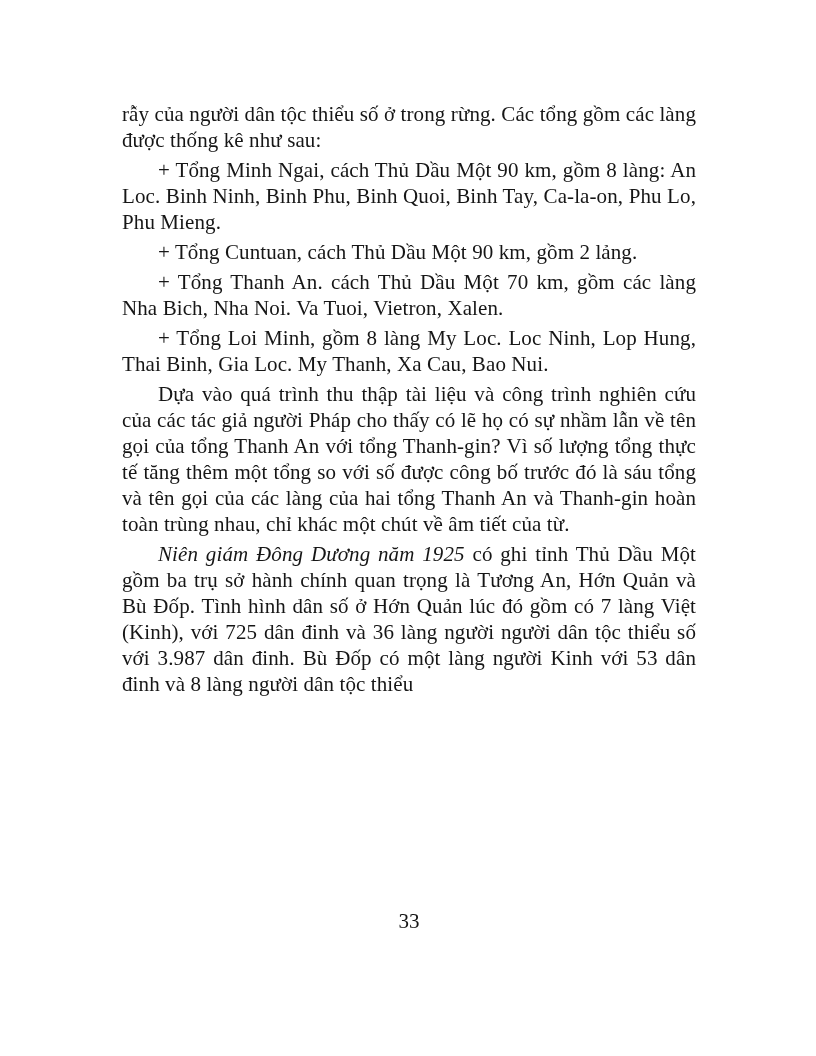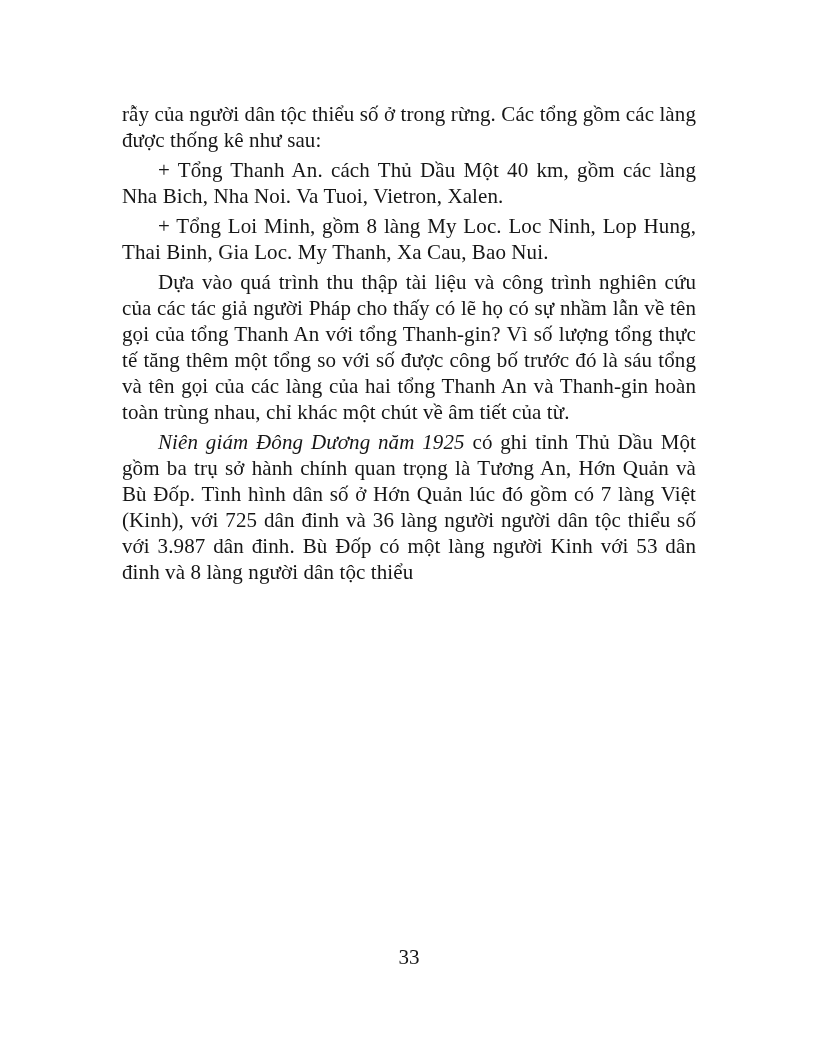--- a/index.html
+++ b/index.html
@@ -33,32 +33,34 @@
     margin: 0 0 4px 0;
   }
   .text-block p.indent {
     text-indent: 36px;
   }
   .text-block em {
   }
   .page-number {
     position: absolute;
     left: 122px;
-    top: 944px;
+    top: 908px;
     width: 574px;
     text-align: center;
     font-size: 21px;
     line-height: 26px;
   }
 </style>
 </head>
 <body>
 
 <div class="page">
   <div class="text-block">
       <p><span>rẫy của người dân tộc thiểu số ở trong rừng. Các tổng gồm các làng được thống kê như sau:</span></p>
-      <p class="indent"><span>+ Tổng Thanh An. cách Thủ Dầu Một 40 km, gồm các làng Nha Bich, Nha Noi. Va Tuoi, Vietron, Xalen.</span></p>
+      <p class="indent"><span>+ Tổng Minh Ngai, cách Thủ Dầu Một 90 km, gồm 8 làng: An Loc. Binh Ninh, Binh Phu, Binh Quoi, Binh Tay, Ca-la-on, Phu Lo, Phu Mieng.</span></p>
+      <p class="indent"><span>+ Tổng Cuntuan, cách Thủ Dầu Một 90 km, gồm 2 lảng.</span></p>
+      <p class="indent"><span>+ Tổng Thanh An. cách Thủ Dầu Một 70 km, gồm các làng Nha Bich, Nha Noi. Va Tuoi, Vietron, Xalen.</span></p>
       <p class="indent"><span>+ Tổng Loi Minh, gồm 8 làng My Loc. Loc Ninh, Lop Hung, Thai Binh, Gia Loc. My Thanh, Xa Cau, Bao Nui.</span></p>
       <p class="indent"><span>Dựa vào quá trình thu thập tài liệu và công trình nghiên cứu của các tác giả người Pháp cho thấy có lẽ họ có sự nhầm lẫn về tên gọi của tổng Thanh An với tổng Thanh-gin? Vì số lượng tổng thực tế tăng thêm một tổng so với số được công bố trước đó là sáu tổng và tên gọi của các làng của hai tổng Thanh An và Thanh-gin hoàn toàn trùng nhau, chỉ khác một chút về âm tiết của từ.</span></p>
       <p class="indent"><em>Niên giám Đông Dương năm 1925</em><span> có ghi tỉnh Thủ Dầu Một gồm ba trụ sở hành chính quan trọng là Tương An, Hớn Quản và Bù Đốp. Tình hình dân số ở Hớn Quản lúc đó gồm có 7 làng Việt (Kinh), với 725 dân đinh và 36 làng người người dân tộc thiểu số với 3.987 dân đinh. Bù Đốp có một làng người Kinh với 53 dân đinh và 8 làng người dân tộc thiểu</span></p>
     </div>
   <div class="page-number">33</div>
 </div>
 
 </body></html>

